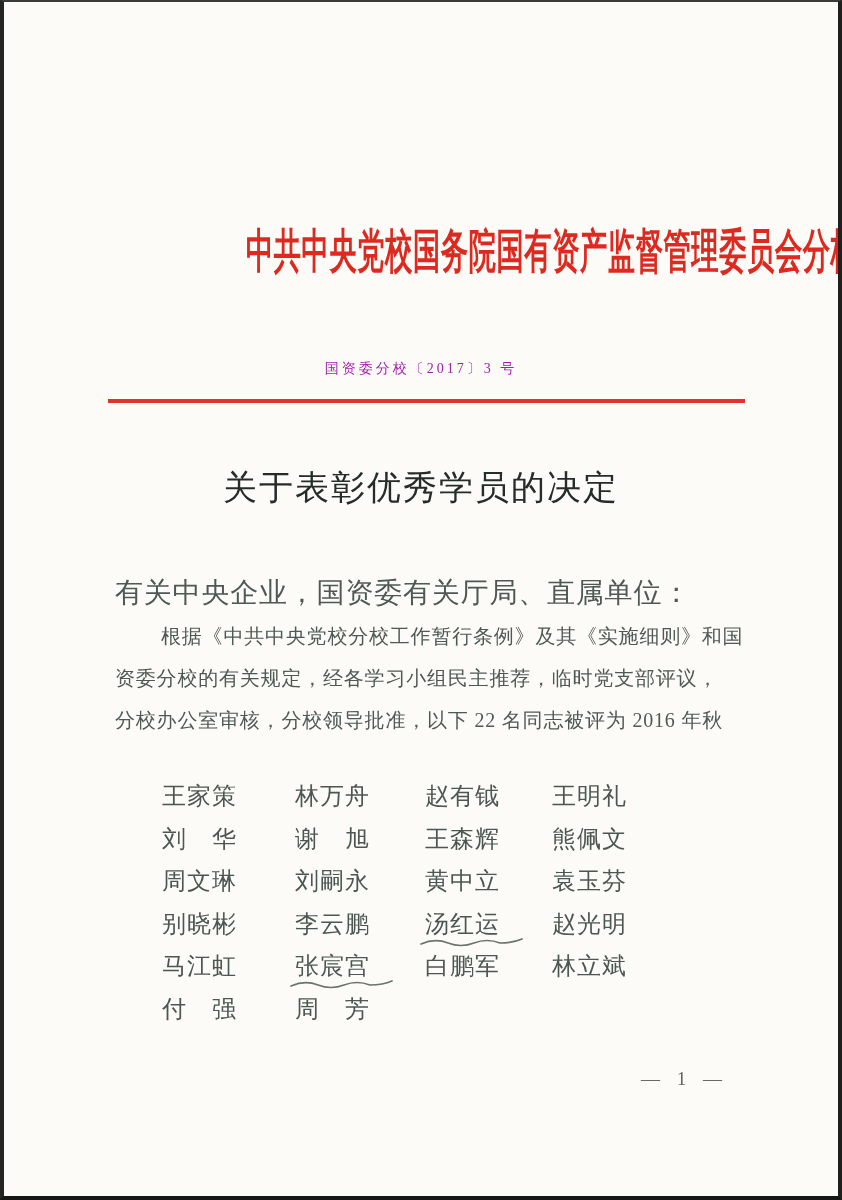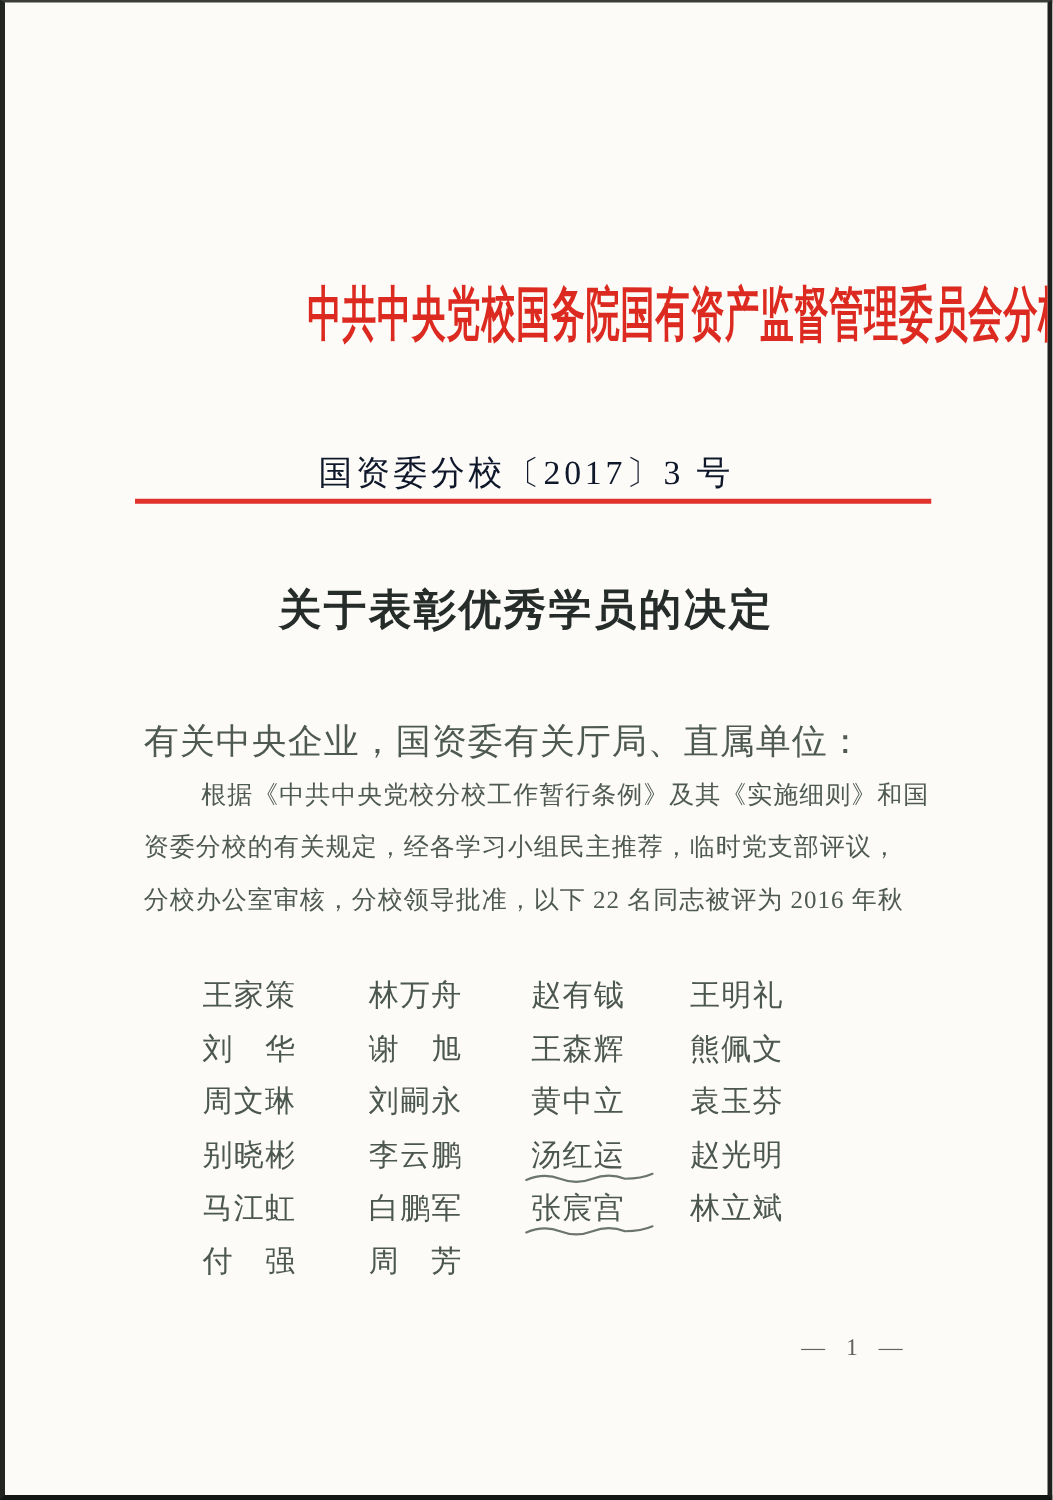--- a/index.html
+++ b/index.html
@@ -38,40 +38,40 @@
     transform: scaleX(0.58);
     transform-origin: center;
     white-space: nowrap;
   }
   .doc-number {
     position: absolute;
     top: 358px;
     left: 0;
     width: 100%;
     text-align: center;
-    font-size: 27px;
-    color: #0f172a;
+    font-size: 14px;
+    color: #a21caf;
     letter-spacing: 3px;
   }
   .red-rule {
     position: absolute;
     top: 397px;
     left: 104px;
     width: 637px;
     height: 4px;
     background: var(--red-rule, #e0332c);
   }
   .doc-title {
     position: absolute;
     top: 463px;
     left: 0;
     width: 100%;
     text-align: center;
     font-size: 34px;
-    font-weight: bold;
+    font-weight: normal;
     color: #262c2a;
     letter-spacing: 2px;
     margin: 0;
   }
   .salutation {
     position: absolute;
     top: 572px;
     left: 111px;
     font-size: 28px;
     color: #4f5953;
@@ -161,24 +161,24 @@
       <div class="name-cell"><span>刘嗣永</span></div>
       <div class="name-cell"><span>黄中立</span></div>
       <div class="name-cell"><span>袁玉芬</span></div>
       <div class="name-cell"><span>别晓彬</span></div>
       <div class="name-cell"><span>李云鹏</span></div>
       <div class="name-cell"><span>汤红运</span><svg class="wavy" width="106" height="13" viewBox="0 0 106 13">
           <path d="M2 8 Q 16 2, 29 7 T 55 7 T 81 7 Q 94 7, 103 3" fill="none" stroke="#6b746e" stroke-width="1.7" stroke-linecap="round"></path>
         </svg></div>
       <div class="name-cell"><span>赵光明</span></div>
       <div class="name-cell"><span>马江虹</span></div>
-      <div class="name-cell"><span>白鹏军</span></div>
       <div class="name-cell"><span>张宸宫</span><svg class="wavy" width="106" height="13" viewBox="0 0 106 13">
           <path d="M2 8 Q 16 2, 29 7 T 55 7 T 81 7 Q 94 7, 103 3" fill="none" stroke="#6b746e" stroke-width="1.7" stroke-linecap="round"></path>
         </svg></div>
+      <div class="name-cell"><span>白鹏军</span></div>
       <div class="name-cell"><span>林立斌</span></div>
       <div class="name-cell"><span>付　强</span></div>
       <div class="name-cell"><span>周　芳</span></div>
     </div>
 
   <div class="page-number">— 1 —</div>
 
 </div>
 
 </body></html>

